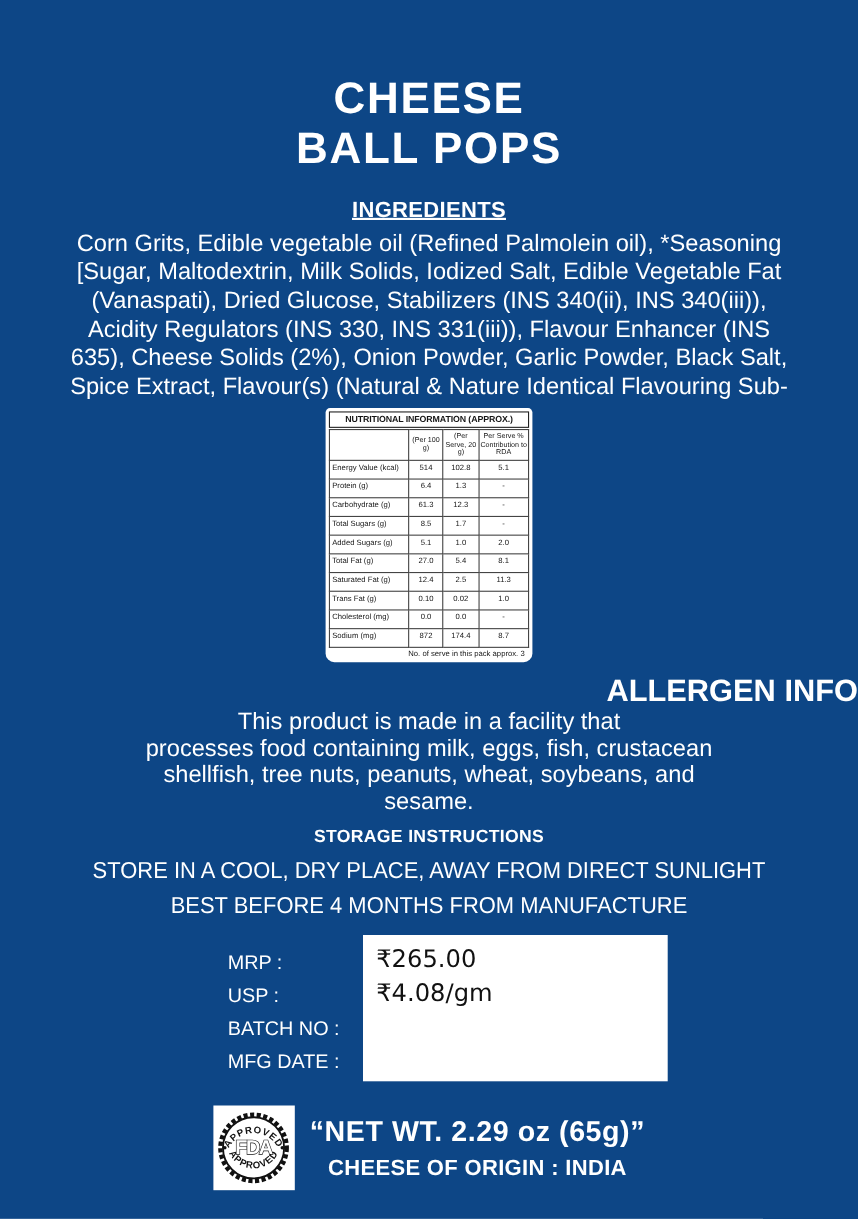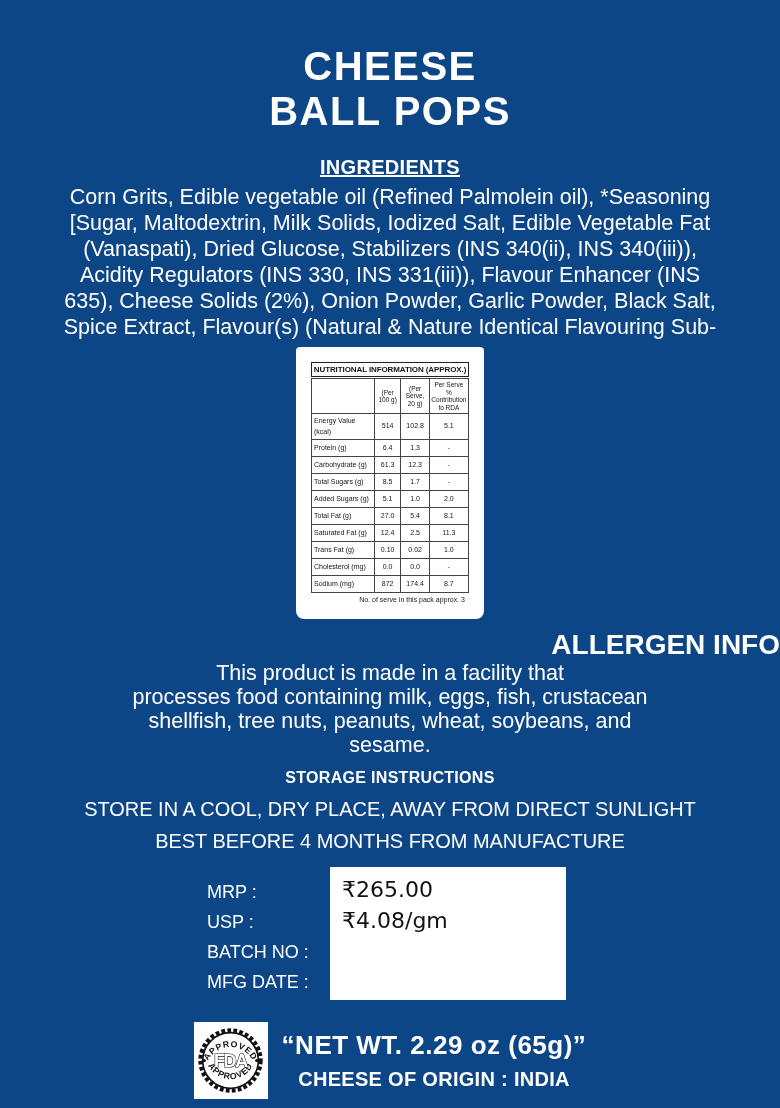--- a/index.html
+++ b/index.html
@@ -3,49 +3,49 @@
 <meta charset="utf-8">
 <style>
   html,body{margin:0;padding:0;}
   .page{
     position:relative; width:780px; height:1108px; overflow:hidden;
     background:#0d4686; color:#ffffff;
     font-family:"Liberation Sans", sans-serif;
     -webkit-font-smoothing:antialiased;
   }
   
-  .title{padding-top:44px; text-align:center; font-size:40px; font-weight:800;
+  .title{padding-top:68px; text-align:center; font-size:40px; font-weight:800;
          letter-spacing:1.5px; line-height:45px;}
   
   .ing-heading{margin-top:22px; text-align:center; font-size:20px; font-weight:bold; letter-spacing:0.3px;text-decoration:underline;}
   .ing-lines{margin-top:5px; text-align:center; font-size:21.5px; line-height:26px; font-weight:400;}
   
   .nutri-card{width:188px; margin:7px auto 0; background:#ffffff; color:#151515;
-              border-radius:4px 4px 8px 8px; padding:15px; box-sizing:border-box;}
+              border-radius:4px 4px 8px 8px; padding:3px; box-sizing:border-box;}
   .nutri-title{border:1.3px solid #222; font-size:8px; font-weight:bold; text-align:center;
                padding:2px 0; letter-spacing:-0.1px; white-space:nowrap;}
   .nutri-table{width:100%; border-collapse:collapse; margin-top:1px; table-layout:fixed;}
   .nutri-table th{border:1px solid #444; font-weight:normal; text-align:center;
                   font-size:6.5px; line-height:7.5px; padding:2px 1px;}
   .nutri-table td{border:1px solid #444; font-size:7px; line-height:10.5px; padding:2px 2px; height:12px;}
   .nutri-table td.lbl{text-align:left;}
   .nutri-table td.val{text-align:center;}
   .col-lbl{width:40%;} .col-a{width:17%;} .col-b{width:18%;} .col-c{width:25%;}
   .nutri-footer{font-size:7px; text-align:right; padding:2.5px 4px 1px; font-weight:400;}
   
   .allergen-heading{margin-top:10px; text-align:right; font-size:28px; font-weight:bold;padding-left:22px;}
   .allergen-lines{text-align:center; font-size:21.5px; line-height:24px;}
   
   .storage-heading{margin-top:12px; text-align:center; font-size:16px; font-weight:bold; letter-spacing:0.3px;}
   .storage-lines{margin-top:6px; text-align:center; font-size:21px; line-height:32px;
                  transform:scaleX(0.95); transform-origin:center;}
   
   .price{margin-top:10px; display:flex; padding-left:207px;}
   .price-labels{width:123px; font-size:18px; line-height:30px; padding-top:10px; font-weight:500;}
-  .price-box{width:236px; height:133px; background:#ffffff; color:#111;
+  .price-box{width:277px; height:133px; background:#ffffff; color:#111;
              padding:7px 12px; box-sizing:border-box; font-size:22px; line-height:31px;
              font-family:"DejaVu Sans", sans-serif;}
   .price-box div{min-height:31px;}
   
   .bottom{margin-top:22px; display:flex; justify-content:center; align-items:center; gap:14px;}
   .fda-box{width:74px; height:77px; background:#ffffff; display:flex; align-items:center; justify-content:center;}
   .bottom-text{text-align:center;}
   .net-wt{font-size:26px; font-weight:bold; letter-spacing:0.5px;}
   .origin{font-size:20px; font-weight:bold; margin-top:7px; letter-spacing:0.3px;}
 </style>

